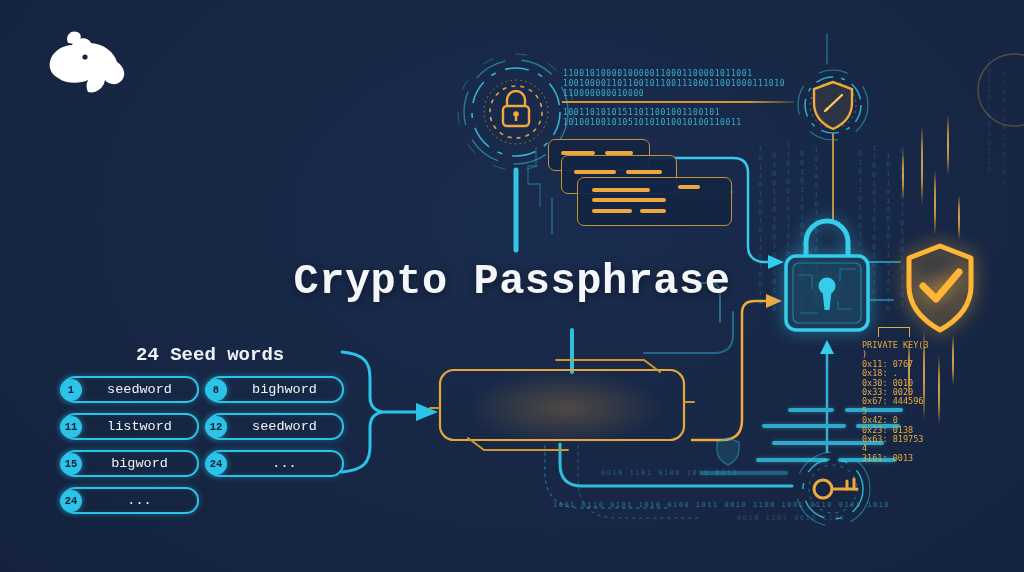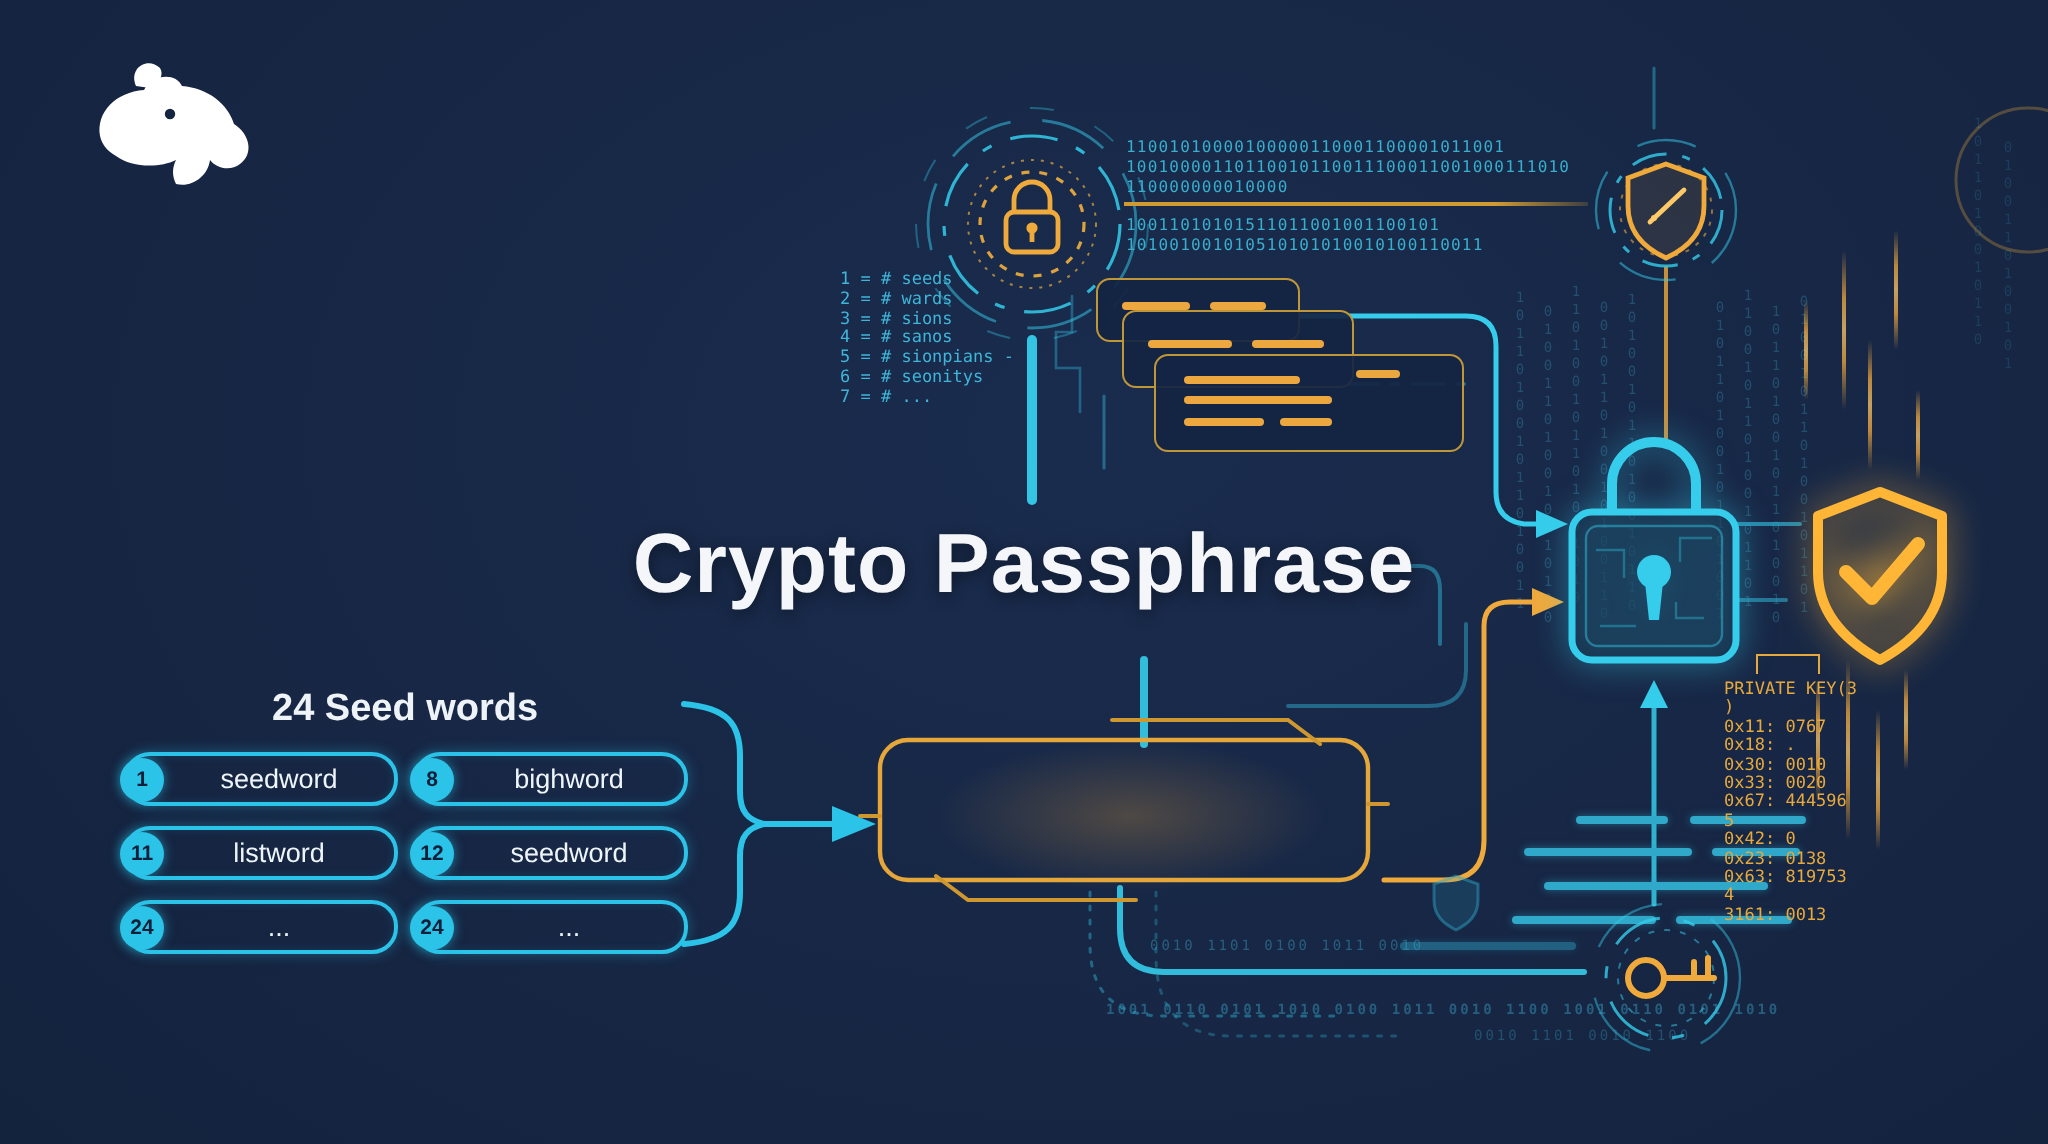--- a/index.html
+++ b/index.html
@@ -1,21 +1,21 @@
 <!DOCTYPE html>
 <html><head>
 <meta charset="utf-8">
 <style>
   html,body{margin:0;padding:0;background:#0d1830;}
   .canvas{
     position:relative;width:1024px;height:572px;overflow:hidden;
     background:radial-gradient(1100px 760px at 54% 38%, #1a2c4e 0%, #152440 55%, #101d35 100%);
     font-family:"Liberation Sans", sans-serif;color:#f2f5f7;
   }
-  .abs{position:absolute;}
+  .abs{position:absolute;font-family:Liberation Mono, monospace;}
   
   .title{
     left:50%;top:258px;transform:translateX(-50%);
     font-size:42px;font-weight:700;letter-spacing:.5px;color:#f4f6f9;
     text-shadow:0 2px 8px rgba(0,0,0,.45);white-space:nowrap;z-index:6;
   }
   .seed-heading{left:136px;top:344px;font-size:19px;font-weight:700;color:#eef3f8;z-index:6;}
   .mono{font-family:"DejaVu Sans Mono", monospace;white-space:pre;line-height:10px;}
   .bintop{left:563px;top:69px;font-size:8px;letter-spacing:.6px;color:#39aecd;z-index:4;}
   .binbot{left:563px;top:108px;font-size:8px;letter-spacing:.6px;color:#39aecd;z-index:4;}
@@ -66,21 +66,21 @@
   <div class="vcol abs" style="left:784px;top:142px;">110100101101001010</div>
   <div class="vcol abs" style="left:798px;top:150px;">001011010010100110</div>
   <div class="vcol abs" style="left:812px;top:146px;">101001011010010110</div>
   <div class="vcol abs" style="left:856px;top:150px;">010110100101101001</div>
   <div class="vcol abs" style="left:870px;top:144px;">110010110100101101</div>
   <div class="vcol abs" style="left:884px;top:152px;">101101001011010010</div>
   <div class="vcol abs" style="left:898px;top:147px;">010010110100101101</div>
   <div class="vcol abs" style="left:985px;top:58px;opacity:.6;">1011010010110</div>
   <div class="vcol abs" style="left:1000px;top:70px;opacity:.6;">0100110100101</div>
 
-  <div class="noiserow" style="left:575px;top:469px;text-align:right;">0010 1101 0100 1011 0010</div>
+  <div class="noiserow" style="left:601px;top:469px;text-align:right;">0010 1101 0100 1011 0010</div>
   <div class="noiserow" style="left:553px;top:501px;font-weight:bold;">1001 0110 0101 1010 0100 1011 0010 1100 1001 0110 0101 1010</div>
   <div class="noiserow" style="left:737px;top:514px;opacity:.75;">0010 1101 0010 1100</div>
 
   <svg width="1024" height="572" style="left:0;top:0;z-index:1;">
     <g fill="none" stroke-linecap="round">
       <path d="M596 158 H733 Q748 158 748 173 V246 Q748 260 762 262 H768" stroke="#35cdeb" stroke-width="2.5"></path>
       <polygon points="768,255 784,262 768,269" fill="#35cdeb"></polygon>
       <path d="M640 192 H732" stroke="#2fa8c9" stroke-width="2" stroke-dasharray="16 7 3 7" opacity=".55"></path>
       <path d="M827 452 V354" stroke="#35cdeb" stroke-width="2.5" opacity=".85"></path>
       <polygon points="820,354 827,340 834,354" fill="#35cdeb"></polygon>
@@ -107,21 +107,20 @@
     <path fill="#ffffff" d="M40 17 C36 8 46 2 52 8 C54 11 52 16 47 18 Z"></path>
     <circle cx="57" cy="31" r="2.6" fill="#152440"></circle>
   </svg>
 
   <div class="abs title">Crypto Passphrase</div>
 
   <div class="abs mono bintop"><span>11001010000100000110001100001011001</span><br><span>10010000110110010110011100011001000111010</span><br><span>110000000010000</span></div>
   <div class="abs hr-orange"></div>
   <div class="abs mono binbot"><span>10011010101511011001001100101</span><br><span>101001001010510101010010100110011</span></div>
 
-  <div class="abs mono clilist"><span>1 = # seeds</span><br><span>2 = # wards</span><br><span>3 = # sions</span><br><span>4 = # sanos</span><br><span>5 = # sionpians -</span><br><span>6 = # seonitys</span><br><span>7 = # ...</span></div>
 
   <svg width="140" height="140" style="left:446px;top:42px;z-index:3;">
     <g fill="none">
       <circle cx="70" cy="70" r="26" stroke="#e8a93c" stroke-width="1.6" stroke-dasharray="4 5" opacity=".95"></circle>
       <circle cx="70" cy="70" r="32" stroke="#e8a93c" stroke-width="1" stroke-dasharray="1.5 3.5" opacity=".7"></circle>
       <circle cx="70" cy="70" r="44" stroke="#35cdeb" stroke-width="1.6" stroke-dasharray="24 10 5 10" opacity=".85"></circle>
       <circle cx="70" cy="70" r="52" stroke="#35cdeb" stroke-width="1.4" stroke-dasharray="34 16" opacity=".5"></circle>
       <circle cx="70" cy="70" r="58" stroke="#35cdeb" stroke-width="1" stroke-dasharray="12 22" opacity=".35"></circle>
       <path d="M61 64 V58 A9 9 0 0 1 79 58 V64" stroke="#f0a93b" stroke-width="2.4"></path>
       <rect x="57" y="64" width="26" height="20" rx="4" stroke="#f0a93b" stroke-width="2.4"></rect>
@@ -231,20 +230,24 @@
       </div>
     <div class="pill">
         <span class="pill-num">11</span>
         <span class="pill-word">listword</span>
       </div>
     <div class="pill">
         <span class="pill-num">12</span>
         <span class="pill-word">seedword</span>
       </div>
     <div class="pill">
+        <span class="pill-num">15</span>
+        <span class="pill-word">bigword</span>
+      </div>
+    <div class="pill">
         <span class="pill-num">24</span>
         <span class="pill-word">...</span>
       </div>
     <div class="pill">
         <span class="pill-num">24</span>
         <span class="pill-word">...</span>
       </div>
   </div>
 
   <svg width="120" height="140" style="left:330px;top:340px;z-index:4;">

